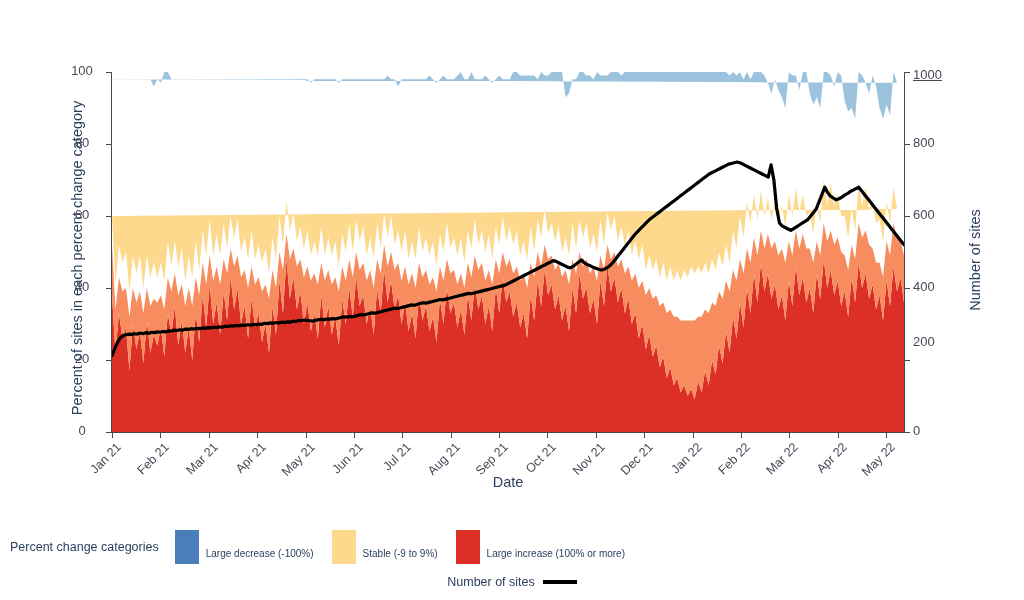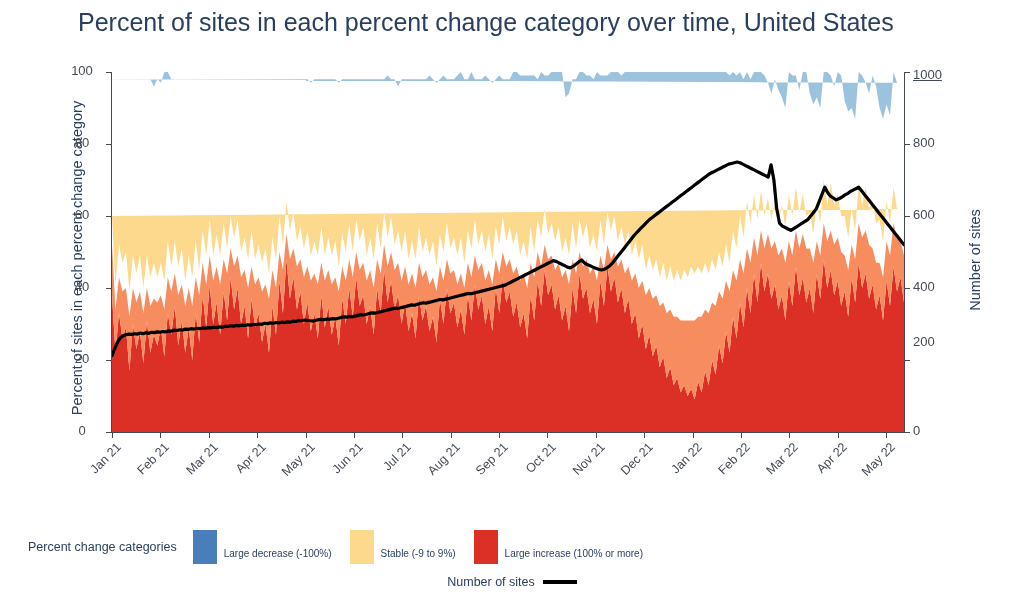--- a/index.html
+++ b/index.html
@@ -62,45 +62,45 @@
     position:absolute;left:112px;top:474px;width:792px;
     text-align:center;font-size:14.5px;color:#2a3f5f;
   }
 
   
   .legend-cat{
     position:absolute;left:0;top:528px;width:1024px;height:38px;
     display:flex;align-items:center;justify-content:flex-start;
   }
   .legend-title{
-    font-size:12.5px;color:#2a3f5f;margin-left:28px;margin-right:16px;
+    font-size:12.5px;color:#2a3f5f;margin-left:10px;margin-right:16px;
     white-space:nowrap;
   }
   .legend-item{display:flex;align-items:center;margin-right:18px;white-space:nowrap;}
   .legend-swatch{width:24px;height:34px;margin-right:7px;flex:0 0 auto;}
   .legend-label{font-size:10px;color:#2a3f5f;margin-top:12px;}
 
   .legend-line-row{
     position:absolute;left:0;top:575px;width:1024px;
     display:flex;align-items:center;justify-content:center;
   }
   .legend-line-label{font-size:12.5px;color:#2a3f5f;margin-right:8px;}
   .legend-line-swatch{width:34px;height:4px;background:#000000;}
 </style>
 </head>
 <body>
 
 <div id="chart-root">
 
-  <div class="chart-title">Percent of sites in each percent change category over time, United States</div>
 
   <div class="ytitle-left">Percent of sites in each percent change category</div>
 
   <div class="ytitle-right">Number of sites</div>
 
+  <div class="xtitle">Date</div>
 
   <div class="plot-area">
     <svg class="plot-svg" id="plot-svg" viewBox="0 0 792 360" preserveAspectRatio="none">
         <path d="M 0.00 223.20 L 3.49 280.80 L 6.98 241.20 L 10.47 266.40 L 13.96 255.60 L 17.44 298.80 L 20.93 252.00 L 24.42 277.20 L 27.91 259.20 L 31.40 291.60 L 34.89 248.40 L 38.38 280.80 L 41.87 262.80 L 45.36 273.60 L 48.85 255.60 L 52.33 284.40 L 55.82 241.20 L 59.31 262.80 L 62.80 234.00 L 66.29 273.60 L 69.78 248.40 L 73.27 280.80 L 76.76 255.60 L 80.25 288.00 L 83.74 241.20 L 87.22 270.00 L 90.71 223.20 L 94.20 255.60 L 97.69 212.40 L 101.18 252.00 L 104.67 230.40 L 108.16 262.80 L 111.65 219.60 L 115.14 248.40 L 118.63 205.20 L 122.11 237.60 L 125.60 216.00 L 129.09 252.00 L 132.58 234.00 L 136.07 266.40 L 139.56 226.80 L 143.05 255.60 L 146.54 241.20 L 150.03 270.00 L 153.52 252.00 L 157.00 280.80 L 160.49 234.00 L 163.98 262.80 L 167.47 208.80 L 170.96 241.20 L 174.45 187.20 L 177.94 226.80 L 181.43 205.20 L 184.92 237.60 L 188.41 219.60 L 191.89 252.00 L 195.38 230.40 L 198.87 259.20 L 202.36 241.20 L 205.85 266.40 L 209.34 223.20 L 212.83 255.60 L 216.32 234.00 L 219.81 262.80 L 223.30 244.80 L 226.78 273.60 L 230.27 226.80 L 233.76 252.00 L 237.25 216.00 L 240.74 244.80 L 244.23 205.20 L 247.72 234.00 L 251.21 223.20 L 254.70 252.00 L 258.19 234.00 L 261.67 262.80 L 265.16 216.00 L 268.65 241.20 L 272.14 198.00 L 275.63 230.40 L 279.12 208.80 L 282.61 237.60 L 286.10 223.20 L 289.59 252.00 L 293.07 230.40 L 296.56 259.20 L 300.05 241.20 L 303.54 266.40 L 307.03 223.20 L 310.52 248.40 L 314.01 234.00 L 317.50 259.20 L 320.99 244.80 L 324.48 270.00 L 327.96 226.80 L 331.45 252.00 L 334.94 216.00 L 338.43 241.20 L 341.92 230.40 L 345.41 255.60 L 348.90 237.60 L 352.39 262.80 L 355.88 223.20 L 359.37 248.40 L 362.85 212.40 L 366.34 237.60 L 369.83 223.20 L 373.32 252.00 L 376.81 234.00 L 380.30 259.20 L 383.79 216.00 L 387.28 241.20 L 390.77 205.20 L 394.26 230.40 L 397.74 219.60 L 401.23 244.80 L 404.72 230.40 L 408.21 255.60 L 411.70 241.20 L 415.19 266.40 L 418.68 223.20 L 422.17 248.40 L 425.66 208.80 L 429.15 234.00 L 432.63 198.00 L 436.12 223.20 L 439.61 212.40 L 443.10 237.60 L 446.59 223.20 L 450.08 248.40 L 453.57 234.00 L 457.06 259.20 L 460.55 216.00 L 464.04 241.20 L 467.52 201.60 L 471.01 226.80 L 474.50 216.00 L 477.99 241.20 L 481.48 226.80 L 484.97 252.00 L 488.46 208.80 L 491.95 234.00 L 495.44 194.40 L 498.93 219.60 L 502.41 205.20 L 505.90 230.40 L 509.39 216.00 L 512.88 241.20 L 516.37 226.80 L 519.86 252.00 L 523.35 241.20 L 526.84 266.40 L 530.33 252.00 L 533.81 277.20 L 537.30 262.80 L 540.79 284.40 L 544.28 273.60 L 547.77 295.20 L 551.26 284.40 L 554.75 306.00 L 558.24 295.20 L 561.73 313.20 L 565.22 306.00 L 568.70 320.40 L 572.19 313.20 L 575.68 324.00 L 579.17 316.80 L 582.66 327.60 L 586.15 309.60 L 589.64 320.40 L 593.13 298.80 L 596.62 313.20 L 600.11 288.00 L 603.59 302.40 L 607.08 273.60 L 610.57 291.60 L 614.06 259.20 L 617.55 280.80 L 621.04 244.80 L 624.53 266.40 L 628.02 230.40 L 631.51 255.60 L 635.00 216.00 L 638.48 241.20 L 641.97 201.60 L 645.46 230.40 L 648.95 190.80 L 652.44 219.60 L 655.93 201.60 L 659.42 226.80 L 662.91 212.40 L 666.40 237.60 L 669.89 223.20 L 673.37 248.40 L 676.86 208.80 L 680.35 234.00 L 683.84 194.40 L 687.33 223.20 L 690.82 205.20 L 694.31 230.40 L 697.80 216.00 L 701.29 241.20 L 704.78 201.60 L 708.26 226.80 L 711.75 187.20 L 715.24 216.00 L 718.73 198.00 L 722.22 223.20 L 725.71 208.80 L 729.20 234.00 L 732.69 219.60 L 736.18 244.80 L 739.67 205.20 L 743.15 230.40 L 746.64 190.80 L 750.13 216.00 L 753.62 201.60 L 757.11 226.80 L 760.60 212.40 L 764.09 237.60 L 767.58 223.20 L 771.07 248.40 L 774.56 208.80 L 778.04 234.00 L 781.53 194.40 L 785.02 219.60 L 788.51 205.20 L 792.00 230.40 L 792.00 360.00 L 788.51 360.00 L 785.02 360.00 L 781.53 360.00 L 778.04 360.00 L 774.56 360.00 L 771.07 360.00 L 767.58 360.00 L 764.09 360.00 L 760.60 360.00 L 757.11 360.00 L 753.62 360.00 L 750.13 360.00 L 746.64 360.00 L 743.15 360.00 L 739.67 360.00 L 736.18 360.00 L 732.69 360.00 L 729.20 360.00 L 725.71 360.00 L 722.22 360.00 L 718.73 360.00 L 715.24 360.00 L 711.75 360.00 L 708.26 360.00 L 704.78 360.00 L 701.29 360.00 L 697.80 360.00 L 694.31 360.00 L 690.82 360.00 L 687.33 360.00 L 683.84 360.00 L 680.35 360.00 L 676.86 360.00 L 673.37 360.00 L 669.89 360.00 L 666.40 360.00 L 662.91 360.00 L 659.42 360.00 L 655.93 360.00 L 652.44 360.00 L 648.95 360.00 L 645.46 360.00 L 641.97 360.00 L 638.48 360.00 L 635.00 360.00 L 631.51 360.00 L 628.02 360.00 L 624.53 360.00 L 621.04 360.00 L 617.55 360.00 L 614.06 360.00 L 610.57 360.00 L 607.08 360.00 L 603.59 360.00 L 600.11 360.00 L 596.62 360.00 L 593.13 360.00 L 589.64 360.00 L 586.15 360.00 L 582.66 360.00 L 579.17 360.00 L 575.68 360.00 L 572.19 360.00 L 568.70 360.00 L 565.22 360.00 L 561.73 360.00 L 558.24 360.00 L 554.75 360.00 L 551.26 360.00 L 547.77 360.00 L 544.28 360.00 L 540.79 360.00 L 537.30 360.00 L 533.81 360.00 L 530.33 360.00 L 526.84 360.00 L 523.35 360.00 L 519.86 360.00 L 516.37 360.00 L 512.88 360.00 L 509.39 360.00 L 505.90 360.00 L 502.41 360.00 L 498.93 360.00 L 495.44 360.00 L 491.95 360.00 L 488.46 360.00 L 484.97 360.00 L 481.48 360.00 L 477.99 360.00 L 474.50 360.00 L 471.01 360.00 L 467.52 360.00 L 464.04 360.00 L 460.55 360.00 L 457.06 360.00 L 453.57 360.00 L 450.08 360.00 L 446.59 360.00 L 443.10 360.00 L 439.61 360.00 L 436.12 360.00 L 432.63 360.00 L 429.15 360.00 L 425.66 360.00 L 422.17 360.00 L 418.68 360.00 L 415.19 360.00 L 411.70 360.00 L 408.21 360.00 L 404.72 360.00 L 401.23 360.00 L 397.74 360.00 L 394.26 360.00 L 390.77 360.00 L 387.28 360.00 L 383.79 360.00 L 380.30 360.00 L 376.81 360.00 L 373.32 360.00 L 369.83 360.00 L 366.34 360.00 L 362.85 360.00 L 359.37 360.00 L 355.88 360.00 L 352.39 360.00 L 348.90 360.00 L 345.41 360.00 L 341.92 360.00 L 338.43 360.00 L 334.94 360.00 L 331.45 360.00 L 327.96 360.00 L 324.48 360.00 L 320.99 360.00 L 317.50 360.00 L 314.01 360.00 L 310.52 360.00 L 307.03 360.00 L 303.54 360.00 L 300.05 360.00 L 296.56 360.00 L 293.07 360.00 L 289.59 360.00 L 286.10 360.00 L 282.61 360.00 L 279.12 360.00 L 275.63 360.00 L 272.14 360.00 L 268.65 360.00 L 265.16 360.00 L 261.67 360.00 L 258.19 360.00 L 254.70 360.00 L 251.21 360.00 L 247.72 360.00 L 244.23 360.00 L 240.74 360.00 L 237.25 360.00 L 233.76 360.00 L 230.27 360.00 L 226.78 360.00 L 223.30 360.00 L 219.81 360.00 L 216.32 360.00 L 212.83 360.00 L 209.34 360.00 L 205.85 360.00 L 202.36 360.00 L 198.87 360.00 L 195.38 360.00 L 191.89 360.00 L 188.41 360.00 L 184.92 360.00 L 181.43 360.00 L 177.94 360.00 L 174.45 360.00 L 170.96 360.00 L 167.47 360.00 L 163.98 360.00 L 160.49 360.00 L 157.00 360.00 L 153.52 360.00 L 150.03 360.00 L 146.54 360.00 L 143.05 360.00 L 139.56 360.00 L 136.07 360.00 L 132.58 360.00 L 129.09 360.00 L 125.60 360.00 L 122.11 360.00 L 118.63 360.00 L 115.14 360.00 L 111.65 360.00 L 108.16 360.00 L 104.67 360.00 L 101.18 360.00 L 97.69 360.00 L 94.20 360.00 L 90.71 360.00 L 87.22 360.00 L 83.74 360.00 L 80.25 360.00 L 76.76 360.00 L 73.27 360.00 L 69.78 360.00 L 66.29 360.00 L 62.80 360.00 L 59.31 360.00 L 55.82 360.00 L 52.33 360.00 L 48.85 360.00 L 45.36 360.00 L 41.87 360.00 L 38.38 360.00 L 34.89 360.00 L 31.40 360.00 L 27.91 360.00 L 24.42 360.00 L 20.93 360.00 L 17.44 360.00 L 13.96 360.00 L 10.47 360.00 L 6.98 360.00 L 3.49 360.00 L 0.00 360.00 Z" fill="#dc2f25" stroke="none" shape-rendering="geometricPrecision"></path>
         <path d="M 0.00 172.80 L 3.49 237.60 L 6.98 205.20 L 10.47 219.60 L 13.96 216.00 L 17.44 244.80 L 20.93 216.00 L 24.42 230.40 L 27.91 219.60 L 31.40 241.20 L 34.89 216.00 L 38.38 234.00 L 41.87 226.80 L 45.36 230.40 L 48.85 223.20 L 52.33 237.60 L 55.82 205.20 L 59.31 219.60 L 62.80 201.60 L 66.29 223.20 L 69.78 212.40 L 73.27 234.00 L 76.76 216.00 L 80.25 234.00 L 83.74 205.20 L 87.22 223.20 L 90.71 190.80 L 94.20 212.40 L 97.69 183.60 L 101.18 208.80 L 104.67 194.40 L 108.16 212.40 L 111.65 187.20 L 115.14 201.60 L 118.63 176.40 L 122.11 194.40 L 125.60 183.60 L 129.09 205.20 L 132.58 198.00 L 136.07 216.00 L 139.56 194.40 L 143.05 212.40 L 146.54 205.20 L 150.03 219.60 L 153.52 212.40 L 157.00 226.80 L 160.49 198.00 L 163.98 216.00 L 167.47 180.00 L 170.96 198.00 L 174.45 162.00 L 177.94 187.20 L 181.43 176.40 L 184.92 194.40 L 188.41 187.20 L 191.89 205.20 L 195.38 194.40 L 198.87 208.80 L 202.36 201.60 L 205.85 212.40 L 209.34 190.80 L 212.83 208.80 L 216.32 198.00 L 219.81 212.40 L 223.30 205.20 L 226.78 219.60 L 230.27 194.40 L 233.76 208.80 L 237.25 187.20 L 240.74 205.20 L 244.23 180.00 L 247.72 198.00 L 251.21 190.80 L 254.70 208.80 L 258.19 198.00 L 261.67 216.00 L 265.16 187.20 L 268.65 201.60 L 272.14 172.80 L 275.63 194.40 L 279.12 180.00 L 282.61 198.00 L 286.10 190.80 L 289.59 208.80 L 293.07 194.40 L 296.56 212.40 L 300.05 201.60 L 303.54 216.00 L 307.03 190.80 L 310.52 205.20 L 314.01 198.00 L 317.50 212.40 L 320.99 205.20 L 324.48 219.60 L 327.96 194.40 L 331.45 208.80 L 334.94 187.20 L 338.43 201.60 L 341.92 198.00 L 345.41 212.40 L 348.90 201.60 L 352.39 216.00 L 355.88 190.80 L 359.37 205.20 L 362.85 183.60 L 366.34 198.00 L 369.83 190.80 L 373.32 208.80 L 376.81 198.00 L 380.30 212.40 L 383.79 187.20 L 387.28 201.60 L 390.77 180.00 L 394.26 194.40 L 397.74 187.20 L 401.23 201.60 L 404.72 194.40 L 408.21 208.80 L 411.70 201.60 L 415.19 216.00 L 418.68 190.80 L 422.17 205.20 L 425.66 180.00 L 429.15 194.40 L 432.63 172.80 L 436.12 187.20 L 439.61 183.60 L 443.10 198.00 L 446.59 190.80 L 450.08 205.20 L 453.57 198.00 L 457.06 212.40 L 460.55 187.20 L 464.04 201.60 L 467.52 180.00 L 471.01 194.40 L 474.50 187.20 L 477.99 201.60 L 481.48 194.40 L 484.97 208.80 L 488.46 183.60 L 491.95 198.00 L 495.44 172.80 L 498.93 187.20 L 502.41 180.00 L 505.90 194.40 L 509.39 187.20 L 512.88 201.60 L 516.37 194.40 L 519.86 208.80 L 523.35 201.60 L 526.84 216.00 L 530.33 208.80 L 533.81 223.20 L 537.30 216.00 L 540.79 226.80 L 544.28 223.20 L 547.77 234.00 L 551.26 230.40 L 554.75 241.20 L 558.24 237.60 L 561.73 244.80 L 565.22 244.80 L 568.70 248.40 L 572.19 248.40 L 575.68 248.40 L 579.17 248.40 L 582.66 248.40 L 586.15 244.80 L 589.64 244.80 L 593.13 237.60 L 596.62 241.20 L 600.11 230.40 L 603.59 234.00 L 607.08 219.60 L 610.57 226.80 L 614.06 208.80 L 617.55 219.60 L 621.04 198.00 L 624.53 208.80 L 628.02 187.20 L 631.51 201.60 L 635.00 176.40 L 638.48 190.80 L 641.97 165.60 L 645.46 183.60 L 648.95 158.40 L 652.44 176.40 L 655.93 162.00 L 659.42 176.40 L 662.91 169.20 L 666.40 183.60 L 669.89 176.40 L 673.37 190.80 L 676.86 169.20 L 680.35 183.60 L 683.84 158.40 L 687.33 176.40 L 690.82 162.00 L 694.31 176.40 L 697.80 176.40 L 701.29 190.80 L 704.78 169.20 L 708.26 183.60 L 711.75 151.20 L 715.24 169.20 L 718.73 158.40 L 722.22 172.80 L 725.71 165.60 L 729.20 180.00 L 732.69 183.60 L 736.18 198.00 L 739.67 172.80 L 743.15 187.20 L 746.64 151.20 L 750.13 165.60 L 753.62 158.40 L 757.11 172.80 L 760.60 176.40 L 764.09 190.80 L 767.58 190.80 L 771.07 205.20 L 774.56 169.20 L 778.04 183.60 L 781.53 151.20 L 785.02 165.60 L 788.51 169.20 L 792.00 183.60 L 792.00 230.40 L 788.51 205.20 L 785.02 219.60 L 781.53 194.40 L 778.04 234.00 L 774.56 208.80 L 771.07 248.40 L 767.58 223.20 L 764.09 237.60 L 760.60 212.40 L 757.11 226.80 L 753.62 201.60 L 750.13 216.00 L 746.64 190.80 L 743.15 230.40 L 739.67 205.20 L 736.18 244.80 L 732.69 219.60 L 729.20 234.00 L 725.71 208.80 L 722.22 223.20 L 718.73 198.00 L 715.24 216.00 L 711.75 187.20 L 708.26 226.80 L 704.78 201.60 L 701.29 241.20 L 697.80 216.00 L 694.31 230.40 L 690.82 205.20 L 687.33 223.20 L 683.84 194.40 L 680.35 234.00 L 676.86 208.80 L 673.37 248.40 L 669.89 223.20 L 666.40 237.60 L 662.91 212.40 L 659.42 226.80 L 655.93 201.60 L 652.44 219.60 L 648.95 190.80 L 645.46 230.40 L 641.97 201.60 L 638.48 241.20 L 635.00 216.00 L 631.51 255.60 L 628.02 230.40 L 624.53 266.40 L 621.04 244.80 L 617.55 280.80 L 614.06 259.20 L 610.57 291.60 L 607.08 273.60 L 603.59 302.40 L 600.11 288.00 L 596.62 313.20 L 593.13 298.80 L 589.64 320.40 L 586.15 309.60 L 582.66 327.60 L 579.17 316.80 L 575.68 324.00 L 572.19 313.20 L 568.70 320.40 L 565.22 306.00 L 561.73 313.20 L 558.24 295.20 L 554.75 306.00 L 551.26 284.40 L 547.77 295.20 L 544.28 273.60 L 540.79 284.40 L 537.30 262.80 L 533.81 277.20 L 530.33 252.00 L 526.84 266.40 L 523.35 241.20 L 519.86 252.00 L 516.37 226.80 L 512.88 241.20 L 509.39 216.00 L 505.90 230.40 L 502.41 205.20 L 498.93 219.60 L 495.44 194.40 L 491.95 234.00 L 488.46 208.80 L 484.97 252.00 L 481.48 226.80 L 477.99 241.20 L 474.50 216.00 L 471.01 226.80 L 467.52 201.60 L 464.04 241.20 L 460.55 216.00 L 457.06 259.20 L 453.57 234.00 L 450.08 248.40 L 446.59 223.20 L 443.10 237.60 L 439.61 212.40 L 436.12 223.20 L 432.63 198.00 L 429.15 234.00 L 425.66 208.80 L 422.17 248.40 L 418.68 223.20 L 415.19 266.40 L 411.70 241.20 L 408.21 255.60 L 404.72 230.40 L 401.23 244.80 L 397.74 219.60 L 394.26 230.40 L 390.77 205.20 L 387.28 241.20 L 383.79 216.00 L 380.30 259.20 L 376.81 234.00 L 373.32 252.00 L 369.83 223.20 L 366.34 237.60 L 362.85 212.40 L 359.37 248.40 L 355.88 223.20 L 352.39 262.80 L 348.90 237.60 L 345.41 255.60 L 341.92 230.40 L 338.43 241.20 L 334.94 216.00 L 331.45 252.00 L 327.96 226.80 L 324.48 270.00 L 320.99 244.80 L 317.50 259.20 L 314.01 234.00 L 310.52 248.40 L 307.03 223.20 L 303.54 266.40 L 300.05 241.20 L 296.56 259.20 L 293.07 230.40 L 289.59 252.00 L 286.10 223.20 L 282.61 237.60 L 279.12 208.80 L 275.63 230.40 L 272.14 198.00 L 268.65 241.20 L 265.16 216.00 L 261.67 262.80 L 258.19 234.00 L 254.70 252.00 L 251.21 223.20 L 247.72 234.00 L 244.23 205.20 L 240.74 244.80 L 237.25 216.00 L 233.76 252.00 L 230.27 226.80 L 226.78 273.60 L 223.30 244.80 L 219.81 262.80 L 216.32 234.00 L 212.83 255.60 L 209.34 223.20 L 205.85 266.40 L 202.36 241.20 L 198.87 259.20 L 195.38 230.40 L 191.89 252.00 L 188.41 219.60 L 184.92 237.60 L 181.43 205.20 L 177.94 226.80 L 174.45 187.20 L 170.96 241.20 L 167.47 208.80 L 163.98 262.80 L 160.49 234.00 L 157.00 280.80 L 153.52 252.00 L 150.03 270.00 L 146.54 241.20 L 143.05 255.60 L 139.56 226.80 L 136.07 266.40 L 132.58 234.00 L 129.09 252.00 L 125.60 216.00 L 122.11 237.60 L 118.63 205.20 L 115.14 248.40 L 111.65 219.60 L 108.16 262.80 L 104.67 230.40 L 101.18 252.00 L 97.69 212.40 L 94.20 255.60 L 90.71 223.20 L 87.22 270.00 L 83.74 241.20 L 80.25 288.00 L 76.76 255.60 L 73.27 280.80 L 69.78 248.40 L 66.29 273.60 L 62.80 234.00 L 59.31 262.80 L 55.82 241.20 L 52.33 284.40 L 48.85 255.60 L 45.36 273.60 L 41.87 262.80 L 38.38 280.80 L 34.89 248.40 L 31.40 291.60 L 27.91 259.20 L 24.42 277.20 L 20.93 252.00 L 17.44 298.80 L 13.96 255.60 L 10.47 266.40 L 6.98 241.20 L 3.49 280.80 L 0.00 223.20 Z" fill="#f78c5e" stroke="none" shape-rendering="geometricPrecision"></path>
         <path d="M 0.00 144.00 L 3.49 212.40 L 6.98 172.80 L 10.47 190.80 L 13.96 180.00 L 17.44 219.60 L 20.93 183.60 L 24.42 201.60 L 27.91 183.60 L 31.40 216.00 L 34.89 183.60 L 38.38 205.20 L 41.87 190.80 L 45.36 205.20 L 48.85 190.80 L 52.33 208.80 L 55.82 169.20 L 59.31 194.40 L 62.80 169.20 L 66.29 194.40 L 69.78 176.40 L 73.27 208.80 L 76.76 183.60 L 80.25 205.20 L 83.74 169.20 L 87.22 198.00 L 90.71 158.40 L 94.20 183.60 L 97.69 147.60 L 101.18 183.60 L 104.67 162.00 L 108.16 183.60 L 111.65 151.20 L 115.14 176.40 L 118.63 144.00 L 122.11 165.60 L 125.60 147.60 L 129.09 180.00 L 132.58 165.60 L 136.07 187.20 L 139.56 158.40 L 143.05 187.20 L 146.54 172.80 L 150.03 190.80 L 153.52 176.40 L 157.00 201.60 L 160.49 165.60 L 163.98 187.20 L 167.47 144.00 L 170.96 172.80 L 174.45 129.60 L 177.94 158.40 L 181.43 140.40 L 184.92 169.20 L 188.41 154.80 L 191.89 176.40 L 195.38 158.40 L 198.87 183.60 L 202.36 169.20 L 205.85 183.60 L 209.34 154.80 L 212.83 183.60 L 216.32 165.60 L 219.81 183.60 L 223.30 169.20 L 226.78 194.40 L 230.27 162.00 L 233.76 180.00 L 237.25 151.20 L 240.74 180.00 L 244.23 147.60 L 247.72 169.20 L 251.21 154.80 L 254.70 183.60 L 258.19 165.60 L 261.67 187.20 L 265.16 151.20 L 268.65 176.40 L 272.14 140.40 L 275.63 165.60 L 279.12 144.00 L 282.61 172.80 L 286.10 158.40 L 289.59 180.00 L 293.07 158.40 L 296.56 187.20 L 300.05 169.20 L 303.54 187.20 L 307.03 154.80 L 310.52 180.00 L 314.01 165.60 L 317.50 183.60 L 320.99 169.20 L 324.48 194.40 L 327.96 162.00 L 331.45 180.00 L 334.94 151.20 L 338.43 176.40 L 341.92 165.60 L 345.41 183.60 L 348.90 165.60 L 352.39 190.80 L 355.88 158.40 L 359.37 176.40 L 362.85 147.60 L 366.34 172.80 L 369.83 158.40 L 373.32 180.00 L 376.81 162.00 L 380.30 187.20 L 383.79 154.80 L 387.28 172.80 L 390.77 144.00 L 394.26 169.20 L 397.74 154.80 L 401.23 172.80 L 404.72 158.40 L 408.21 183.60 L 411.70 169.20 L 415.19 187.20 L 418.68 154.80 L 422.17 180.00 L 425.66 147.60 L 429.15 165.60 L 432.63 136.80 L 436.12 162.00 L 439.61 151.20 L 443.10 169.20 L 446.59 154.80 L 450.08 180.00 L 453.57 165.60 L 457.06 183.60 L 460.55 151.20 L 464.04 176.40 L 467.52 147.60 L 471.01 165.60 L 474.50 151.20 L 477.99 176.40 L 481.48 162.00 L 484.97 180.00 L 488.46 147.60 L 491.95 172.80 L 495.44 140.40 L 498.93 158.40 L 502.41 144.00 L 505.90 169.20 L 509.39 154.80 L 512.88 172.80 L 516.37 158.40 L 519.86 183.60 L 523.35 169.20 L 526.84 187.20 L 530.33 172.80 L 533.81 198.00 L 537.30 183.60 L 540.79 198.00 L 544.28 187.20 L 547.77 205.20 L 551.26 190.80 L 554.75 208.80 L 558.24 194.40 L 561.73 208.80 L 565.22 198.00 L 568.70 208.80 L 572.19 198.00 L 575.68 205.20 L 579.17 194.40 L 582.66 201.60 L 586.15 194.40 L 589.64 201.60 L 593.13 190.80 L 596.62 201.60 L 600.11 187.20 L 603.59 198.00 L 607.08 180.00 L 610.57 194.40 L 614.06 172.80 L 617.55 190.80 L 621.04 158.40 L 624.53 176.40 L 628.02 144.00 L 631.51 165.60 L 635.00 129.60 L 638.48 151.20 L 641.97 122.40 L 645.46 147.60 L 648.95 118.80 L 652.44 144.00 L 655.93 126.00 L 659.42 147.60 L 662.91 129.60 L 666.40 151.20 L 669.89 133.20 L 673.37 154.80 L 676.86 122.40 L 680.35 144.00 L 683.84 115.20 L 687.33 140.40 L 690.82 122.40 L 694.31 144.00 L 697.80 140.40 L 701.29 162.00 L 704.78 129.60 L 708.26 151.20 L 711.75 108.00 L 715.24 133.20 L 718.73 111.60 L 722.22 133.20 L 725.71 122.40 L 729.20 144.00 L 732.69 144.00 L 736.18 165.60 L 739.67 136.80 L 743.15 158.40 L 746.64 111.60 L 750.13 133.20 L 753.62 115.20 L 757.11 136.80 L 760.60 129.60 L 764.09 151.20 L 767.58 147.60 L 771.07 169.20 L 774.56 129.60 L 778.04 151.20 L 781.53 115.20 L 785.02 136.80 L 788.51 NaN L 792.00 NaN L 792.00 183.60 L 788.51 169.20 L 785.02 165.60 L 781.53 151.20 L 778.04 183.60 L 774.56 169.20 L 771.07 205.20 L 767.58 190.80 L 764.09 190.80 L 760.60 176.40 L 757.11 172.80 L 753.62 158.40 L 750.13 165.60 L 746.64 151.20 L 743.15 187.20 L 739.67 172.80 L 736.18 198.00 L 732.69 183.60 L 729.20 180.00 L 725.71 165.60 L 722.22 172.80 L 718.73 158.40 L 715.24 169.20 L 711.75 151.20 L 708.26 183.60 L 704.78 169.20 L 701.29 190.80 L 697.80 176.40 L 694.31 176.40 L 690.82 162.00 L 687.33 176.40 L 683.84 158.40 L 680.35 183.60 L 676.86 169.20 L 673.37 190.80 L 669.89 176.40 L 666.40 183.60 L 662.91 169.20 L 659.42 176.40 L 655.93 162.00 L 652.44 176.40 L 648.95 158.40 L 645.46 183.60 L 641.97 165.60 L 638.48 190.80 L 635.00 176.40 L 631.51 201.60 L 628.02 187.20 L 624.53 208.80 L 621.04 198.00 L 617.55 219.60 L 614.06 208.80 L 610.57 226.80 L 607.08 219.60 L 603.59 234.00 L 600.11 230.40 L 596.62 241.20 L 593.13 237.60 L 589.64 244.80 L 586.15 244.80 L 582.66 248.40 L 579.17 248.40 L 575.68 248.40 L 572.19 248.40 L 568.70 248.40 L 565.22 244.80 L 561.73 244.80 L 558.24 237.60 L 554.75 241.20 L 551.26 230.40 L 547.77 234.00 L 544.28 223.20 L 540.79 226.80 L 537.30 216.00 L 533.81 223.20 L 530.33 208.80 L 526.84 216.00 L 523.35 201.60 L 519.86 208.80 L 516.37 194.40 L 512.88 201.60 L 509.39 187.20 L 505.90 194.40 L 502.41 180.00 L 498.93 187.20 L 495.44 172.80 L 491.95 198.00 L 488.46 183.60 L 484.97 208.80 L 481.48 194.40 L 477.99 201.60 L 474.50 187.20 L 471.01 194.40 L 467.52 180.00 L 464.04 201.60 L 460.55 187.20 L 457.06 212.40 L 453.57 198.00 L 450.08 205.20 L 446.59 190.80 L 443.10 198.00 L 439.61 183.60 L 436.12 187.20 L 432.63 172.80 L 429.15 194.40 L 425.66 180.00 L 422.17 205.20 L 418.68 190.80 L 415.19 216.00 L 411.70 201.60 L 408.21 208.80 L 404.72 194.40 L 401.23 201.60 L 397.74 187.20 L 394.26 194.40 L 390.77 180.00 L 387.28 201.60 L 383.79 187.20 L 380.30 212.40 L 376.81 198.00 L 373.32 208.80 L 369.83 190.80 L 366.34 198.00 L 362.85 183.60 L 359.37 205.20 L 355.88 190.80 L 352.39 216.00 L 348.90 201.60 L 345.41 212.40 L 341.92 198.00 L 338.43 201.60 L 334.94 187.20 L 331.45 208.80 L 327.96 194.40 L 324.48 219.60 L 320.99 205.20 L 317.50 212.40 L 314.01 198.00 L 310.52 205.20 L 307.03 190.80 L 303.54 216.00 L 300.05 201.60 L 296.56 212.40 L 293.07 194.40 L 289.59 208.80 L 286.10 190.80 L 282.61 198.00 L 279.12 180.00 L 275.63 194.40 L 272.14 172.80 L 268.65 201.60 L 265.16 187.20 L 261.67 216.00 L 258.19 198.00 L 254.70 208.80 L 251.21 190.80 L 247.72 198.00 L 244.23 180.00 L 240.74 205.20 L 237.25 187.20 L 233.76 208.80 L 230.27 194.40 L 226.78 219.60 L 223.30 205.20 L 219.81 212.40 L 216.32 198.00 L 212.83 208.80 L 209.34 190.80 L 205.85 212.40 L 202.36 201.60 L 198.87 208.80 L 195.38 194.40 L 191.89 205.20 L 188.41 187.20 L 184.92 194.40 L 181.43 176.40 L 177.94 187.20 L 174.45 162.00 L 170.96 198.00 L 167.47 180.00 L 163.98 216.00 L 160.49 198.00 L 157.00 226.80 L 153.52 212.40 L 150.03 219.60 L 146.54 205.20 L 143.05 212.40 L 139.56 194.40 L 136.07 216.00 L 132.58 198.00 L 129.09 205.20 L 125.60 183.60 L 122.11 194.40 L 118.63 176.40 L 115.14 201.60 L 111.65 187.20 L 108.16 212.40 L 104.67 194.40 L 101.18 208.80 L 97.69 183.60 L 94.20 212.40 L 90.71 190.80 L 87.22 223.20 L 83.74 205.20 L 80.25 234.00 L 76.76 216.00 L 73.27 234.00 L 69.78 212.40 L 66.29 223.20 L 62.80 201.60 L 59.31 219.60 L 55.82 205.20 L 52.33 237.60 L 48.85 223.20 L 45.36 230.40 L 41.87 226.80 L 38.38 234.00 L 34.89 216.00 L 31.40 241.20 L 27.91 219.60 L 24.42 230.40 L 20.93 216.00 L 17.44 244.80 L 13.96 216.00 L 10.47 219.60 L 6.98 205.20 L 3.49 237.60 L 0.00 172.80 Z" fill="#fcd98c" stroke="none" shape-rendering="geometricPrecision"></path>
         <path d="M 0.00 7.20 L 3.49 7.20 L 6.98 7.20 L 10.47 7.20 L 13.96 7.20 L 17.44 7.20 L 20.93 7.20 L 24.42 7.20 L 27.91 7.20 L 31.40 7.20 L 34.89 7.20 L 38.38 7.20 L 41.87 14.40 L 45.36 7.20 L 48.85 10.80 L 52.33 0.00 L 55.82 0.00 L 59.31 7.20 L 62.80 7.20 L 66.29 7.20 L 69.78 7.20 L 73.27 7.20 L 76.76 7.20 L 80.25 7.20 L 83.74 7.20 L 87.22 7.20 L 90.71 7.20 L 94.20 7.20 L 97.69 7.20 L 101.18 7.20 L 104.67 7.20 L 108.16 7.20 L 111.65 7.20 L 115.14 7.20 L 118.63 7.20 L 122.11 7.20 L 125.60 7.20 L 129.09 7.20 L 132.58 7.20 L 136.07 7.20 L 139.56 7.20 L 143.05 7.20 L 146.54 7.20 L 150.03 7.20 L 153.52 7.20 L 157.00 7.20 L 160.49 7.20 L 163.98 7.20 L 167.47 7.20 L 170.96 7.20 L 174.45 7.20 L 177.94 7.20 L 181.43 7.20 L 184.92 7.20 L 188.41 7.20 L 191.89 7.20 L 195.38 7.20 L 198.87 10.80 L 202.36 7.20 L 205.85 7.20 L 209.34 7.20 L 212.83 7.20 L 216.32 7.20 L 219.81 7.20 L 223.30 7.20 L 226.78 10.80 L 230.27 7.20 L 233.76 7.20 L 237.25 7.20 L 240.74 7.20 L 244.23 7.20 L 247.72 7.20 L 251.21 7.20 L 254.70 7.20 L 258.19 7.20 L 261.67 7.20 L 265.16 7.20 L 268.65 7.20 L 272.14 7.20 L 275.63 3.60 L 279.12 7.20 L 282.61 7.20 L 286.10 14.40 L 289.59 7.20 L 293.07 7.20 L 296.56 7.20 L 300.05 7.20 L 303.54 7.20 L 307.03 7.20 L 310.52 7.20 L 314.01 7.20 L 317.50 3.60 L 320.99 7.20 L 324.48 10.80 L 327.96 7.20 L 331.45 3.60 L 334.94 7.20 L 338.43 7.20 L 341.92 7.20 L 345.41 3.60 L 348.90 0.00 L 352.39 7.20 L 355.88 7.20 L 359.37 0.00 L 362.85 7.20 L 366.34 7.20 L 369.83 7.20 L 373.32 3.60 L 376.81 7.20 L 380.30 10.80 L 383.79 7.20 L 387.28 3.60 L 390.77 7.20 L 394.26 7.20 L 397.74 7.20 L 401.23 0.00 L 404.72 0.00 L 408.21 3.60 L 411.70 3.60 L 415.19 3.60 L 418.68 3.60 L 422.17 3.60 L 425.66 7.20 L 429.15 0.00 L 432.63 3.60 L 436.12 3.60 L 439.61 0.00 L 443.10 0.00 L 446.59 0.00 L 450.08 0.00 L 453.57 25.20 L 457.06 21.60 L 460.55 7.20 L 464.04 7.20 L 467.52 0.00 L 471.01 0.00 L 474.50 3.60 L 477.99 3.60 L 481.48 7.20 L 484.97 0.00 L 488.46 3.60 L 491.95 3.60 L 495.44 3.60 L 498.93 0.00 L 502.41 0.00 L 505.90 0.00 L 509.39 3.60 L 512.88 0.00 L 516.37 0.00 L 519.86 0.00 L 523.35 0.00 L 526.84 0.00 L 530.33 0.00 L 533.81 0.00 L 537.30 0.00 L 540.79 0.00 L 544.28 0.00 L 547.77 0.00 L 551.26 0.00 L 554.75 0.00 L 558.24 0.00 L 561.73 0.00 L 565.22 0.00 L 568.70 0.00 L 572.19 0.00 L 575.68 0.00 L 579.17 0.00 L 582.66 0.00 L 586.15 0.00 L 589.64 0.00 L 593.13 0.00 L 596.62 0.00 L 600.11 0.00 L 603.59 0.00 L 607.08 0.00 L 610.57 0.00 L 614.06 0.00 L 617.55 3.60 L 621.04 0.00 L 624.53 3.60 L 628.02 0.00 L 631.51 7.20 L 635.00 0.00 L 638.48 7.20 L 641.97 0.00 L 645.46 0.00 L 648.95 0.00 L 652.44 3.60 L 655.93 10.80 L 659.42 21.60 L 662.91 7.20 L 666.40 18.00 L 669.89 25.20 L 673.37 36.00 L 676.86 0.00 L 680.35 3.60 L 683.84 3.60 L 687.33 18.00 L 690.82 0.00 L 694.31 0.00 L 697.80 21.60 L 701.29 32.40 L 704.78 25.20 L 708.26 36.00 L 711.75 0.00 L 715.24 0.00 L 718.73 3.60 L 722.22 14.40 L 725.71 0.00 L 729.20 3.60 L 732.69 28.80 L 736.18 39.60 L 739.67 36.00 L 743.15 46.80 L 746.64 0.00 L 750.13 3.60 L 753.62 10.80 L 757.11 21.60 L 760.60 3.60 L 764.09 14.40 L 767.58 36.00 L 771.07 46.80 L 774.56 32.40 L 778.04 43.20 L 781.53 0.00 L 785.02 10.80 L 788.51 NaN L 792.00 NaN L 792.00 NaN L 788.51 NaN L 785.02 136.80 L 781.53 115.20 L 778.04 151.20 L 774.56 129.60 L 771.07 169.20 L 767.58 147.60 L 764.09 151.20 L 760.60 129.60 L 757.11 136.80 L 753.62 115.20 L 750.13 133.20 L 746.64 111.60 L 743.15 158.40 L 739.67 136.80 L 736.18 165.60 L 732.69 144.00 L 729.20 144.00 L 725.71 122.40 L 722.22 133.20 L 718.73 111.60 L 715.24 133.20 L 711.75 108.00 L 708.26 151.20 L 704.78 129.60 L 701.29 162.00 L 697.80 140.40 L 694.31 144.00 L 690.82 122.40 L 687.33 140.40 L 683.84 115.20 L 680.35 144.00 L 676.86 122.40 L 673.37 154.80 L 669.89 133.20 L 666.40 151.20 L 662.91 129.60 L 659.42 147.60 L 655.93 126.00 L 652.44 144.00 L 648.95 118.80 L 645.46 147.60 L 641.97 122.40 L 638.48 151.20 L 635.00 129.60 L 631.51 165.60 L 628.02 144.00 L 624.53 176.40 L 621.04 158.40 L 617.55 190.80 L 614.06 172.80 L 610.57 194.40 L 607.08 180.00 L 603.59 198.00 L 600.11 187.20 L 596.62 201.60 L 593.13 190.80 L 589.64 201.60 L 586.15 194.40 L 582.66 201.60 L 579.17 194.40 L 575.68 205.20 L 572.19 198.00 L 568.70 208.80 L 565.22 198.00 L 561.73 208.80 L 558.24 194.40 L 554.75 208.80 L 551.26 190.80 L 547.77 205.20 L 544.28 187.20 L 540.79 198.00 L 537.30 183.60 L 533.81 198.00 L 530.33 172.80 L 526.84 187.20 L 523.35 169.20 L 519.86 183.60 L 516.37 158.40 L 512.88 172.80 L 509.39 154.80 L 505.90 169.20 L 502.41 144.00 L 498.93 158.40 L 495.44 140.40 L 491.95 172.80 L 488.46 147.60 L 484.97 180.00 L 481.48 162.00 L 477.99 176.40 L 474.50 151.20 L 471.01 165.60 L 467.52 147.60 L 464.04 176.40 L 460.55 151.20 L 457.06 183.60 L 453.57 165.60 L 450.08 180.00 L 446.59 154.80 L 443.10 169.20 L 439.61 151.20 L 436.12 162.00 L 432.63 136.80 L 429.15 165.60 L 425.66 147.60 L 422.17 180.00 L 418.68 154.80 L 415.19 187.20 L 411.70 169.20 L 408.21 183.60 L 404.72 158.40 L 401.23 172.80 L 397.74 154.80 L 394.26 169.20 L 390.77 144.00 L 387.28 172.80 L 383.79 154.80 L 380.30 187.20 L 376.81 162.00 L 373.32 180.00 L 369.83 158.40 L 366.34 172.80 L 362.85 147.60 L 359.37 176.40 L 355.88 158.40 L 352.39 190.80 L 348.90 165.60 L 345.41 183.60 L 341.92 165.60 L 338.43 176.40 L 334.94 151.20 L 331.45 180.00 L 327.96 162.00 L 324.48 194.40 L 320.99 169.20 L 317.50 183.60 L 314.01 165.60 L 310.52 180.00 L 307.03 154.80 L 303.54 187.20 L 300.05 169.20 L 296.56 187.20 L 293.07 158.40 L 289.59 180.00 L 286.10 158.40 L 282.61 172.80 L 279.12 144.00 L 275.63 165.60 L 272.14 140.40 L 268.65 176.40 L 265.16 151.20 L 261.67 187.20 L 258.19 165.60 L 254.70 183.60 L 251.21 154.80 L 247.72 169.20 L 244.23 147.60 L 240.74 180.00 L 237.25 151.20 L 233.76 180.00 L 230.27 162.00 L 226.78 194.40 L 223.30 169.20 L 219.81 183.60 L 216.32 165.60 L 212.83 183.60 L 209.34 154.80 L 205.85 183.60 L 202.36 169.20 L 198.87 183.60 L 195.38 158.40 L 191.89 176.40 L 188.41 154.80 L 184.92 169.20 L 181.43 140.40 L 177.94 158.40 L 174.45 129.60 L 170.96 172.80 L 167.47 144.00 L 163.98 187.20 L 160.49 165.60 L 157.00 201.60 L 153.52 176.40 L 150.03 190.80 L 146.54 172.80 L 143.05 187.20 L 139.56 158.40 L 136.07 187.20 L 132.58 165.60 L 129.09 180.00 L 125.60 147.60 L 122.11 165.60 L 118.63 144.00 L 115.14 176.40 L 111.65 151.20 L 108.16 183.60 L 104.67 162.00 L 101.18 183.60 L 97.69 147.60 L 94.20 183.60 L 90.71 158.40 L 87.22 198.00 L 83.74 169.20 L 80.25 205.20 L 76.76 183.60 L 73.27 208.80 L 69.78 176.40 L 66.29 194.40 L 62.80 169.20 L 59.31 194.40 L 55.82 169.20 L 52.33 208.80 L 48.85 190.80 L 45.36 205.20 L 41.87 190.80 L 38.38 205.20 L 34.89 183.60 L 31.40 216.00 L 27.91 183.60 L 24.42 201.60 L 20.93 183.60 L 17.44 219.60 L 13.96 180.00 L 10.47 190.80 L 6.98 172.80 L 3.49 212.40 L 0.00 144.00 Z" fill="#9cc3de" stroke="none" shape-rendering="geometricPrecision"></path>
         <path d="M 0.00 0.00 L 3.49 0.00 L 6.98 0.00 L 10.47 0.00 L 13.96 0.00 L 17.44 0.00 L 20.93 0.00 L 24.42 0.00 L 27.91 0.00 L 31.40 0.00 L 34.89 0.00 L 38.38 0.00 L 41.87 0.00 L 45.36 0.00 L 48.85 0.00 L 52.33 0.00 L 55.82 0.00 L 59.31 0.00 L 62.80 0.00 L 66.29 0.00 L 69.78 0.00 L 73.27 0.00 L 76.76 0.00 L 80.25 0.00 L 83.74 0.00 L 87.22 0.00 L 90.71 0.00 L 94.20 0.00 L 97.69 0.00 L 101.18 0.00 L 104.67 0.00 L 108.16 0.00 L 111.65 0.00 L 115.14 0.00 L 118.63 0.00 L 122.11 0.00 L 125.60 0.00 L 129.09 0.00 L 132.58 0.00 L 136.07 0.00 L 139.56 0.00 L 143.05 0.00 L 146.54 0.00 L 150.03 0.00 L 153.52 0.00 L 157.00 0.00 L 160.49 0.00 L 163.98 0.00 L 167.47 0.00 L 170.96 0.00 L 174.45 0.00 L 177.94 0.00 L 181.43 0.00 L 184.92 0.00 L 188.41 0.00 L 191.89 0.00 L 195.38 0.00 L 198.87 0.00 L 202.36 0.00 L 205.85 0.00 L 209.34 0.00 L 212.83 0.00 L 216.32 0.00 L 219.81 0.00 L 223.30 0.00 L 226.78 0.00 L 230.27 0.00 L 233.76 0.00 L 237.25 0.00 L 240.74 0.00 L 244.23 0.00 L 247.72 0.00 L 251.21 0.00 L 254.70 0.00 L 258.19 0.00 L 261.67 0.00 L 265.16 0.00 L 268.65 0.00 L 272.14 0.00 L 275.63 0.00 L 279.12 0.00 L 282.61 0.00 L 286.10 0.00 L 289.59 0.00 L 293.07 0.00 L 296.56 0.00 L 300.05 0.00 L 303.54 0.00 L 307.03 0.00 L 310.52 0.00 L 314.01 0.00 L 317.50 0.00 L 320.99 0.00 L 324.48 0.00 L 327.96 0.00 L 331.45 0.00 L 334.94 0.00 L 338.43 0.00 L 341.92 0.00 L 345.41 0.00 L 348.90 0.00 L 352.39 0.00 L 355.88 0.00 L 359.37 0.00 L 362.85 0.00 L 366.34 0.00 L 369.83 0.00 L 373.32 0.00 L 376.81 0.00 L 380.30 0.00 L 383.79 0.00 L 387.28 0.00 L 390.77 0.00 L 394.26 0.00 L 397.74 0.00 L 401.23 0.00 L 404.72 0.00 L 408.21 0.00 L 411.70 0.00 L 415.19 0.00 L 418.68 0.00 L 422.17 0.00 L 425.66 0.00 L 429.15 0.00 L 432.63 0.00 L 436.12 0.00 L 439.61 0.00 L 443.10 0.00 L 446.59 0.00 L 450.08 0.00 L 453.57 0.00 L 457.06 0.00 L 460.55 0.00 L 464.04 0.00 L 467.52 0.00 L 471.01 0.00 L 474.50 0.00 L 477.99 0.00 L 481.48 0.00 L 484.97 0.00 L 488.46 0.00 L 491.95 0.00 L 495.44 0.00 L 498.93 0.00 L 502.41 0.00 L 505.90 0.00 L 509.39 0.00 L 512.88 0.00 L 516.37 0.00 L 519.86 0.00 L 523.35 0.00 L 526.84 0.00 L 530.33 0.00 L 533.81 0.00 L 537.30 0.00 L 540.79 0.00 L 544.28 0.00 L 547.77 0.00 L 551.26 0.00 L 554.75 0.00 L 558.24 0.00 L 561.73 0.00 L 565.22 0.00 L 568.70 0.00 L 572.19 0.00 L 575.68 0.00 L 579.17 0.00 L 582.66 0.00 L 586.15 0.00 L 589.64 0.00 L 593.13 0.00 L 596.62 0.00 L 600.11 0.00 L 603.59 0.00 L 607.08 0.00 L 610.57 0.00 L 614.06 0.00 L 617.55 0.00 L 621.04 0.00 L 624.53 0.00 L 628.02 0.00 L 631.51 0.00 L 635.00 0.00 L 638.48 0.00 L 641.97 0.00 L 645.46 0.00 L 648.95 0.00 L 652.44 0.00 L 655.93 0.00 L 659.42 0.00 L 662.91 0.00 L 666.40 0.00 L 669.89 0.00 L 673.37 0.00 L 676.86 0.00 L 680.35 0.00 L 683.84 0.00 L 687.33 0.00 L 690.82 0.00 L 694.31 0.00 L 697.80 0.00 L 701.29 0.00 L 704.78 0.00 L 708.26 0.00 L 711.75 0.00 L 715.24 0.00 L 718.73 0.00 L 722.22 0.00 L 725.71 0.00 L 729.20 0.00 L 732.69 0.00 L 736.18 0.00 L 739.67 0.00 L 743.15 0.00 L 746.64 0.00 L 750.13 0.00 L 753.62 0.00 L 757.11 0.00 L 760.60 0.00 L 764.09 0.00 L 767.58 0.00 L 771.07 0.00 L 774.56 0.00 L 778.04 0.00 L 781.53 0.00 L 785.02 0.00 L 788.51 0.00 L 792.00 0.00 L 792.00 NaN L 788.51 NaN L 785.02 10.80 L 781.53 0.00 L 778.04 43.20 L 774.56 32.40 L 771.07 46.80 L 767.58 36.00 L 764.09 14.40 L 760.60 3.60 L 757.11 21.60 L 753.62 10.80 L 750.13 3.60 L 746.64 0.00 L 743.15 46.80 L 739.67 36.00 L 736.18 39.60 L 732.69 28.80 L 729.20 3.60 L 725.71 0.00 L 722.22 14.40 L 718.73 3.60 L 715.24 0.00 L 711.75 0.00 L 708.26 36.00 L 704.78 25.20 L 701.29 32.40 L 697.80 21.60 L 694.31 0.00 L 690.82 0.00 L 687.33 18.00 L 683.84 3.60 L 680.35 3.60 L 676.86 0.00 L 673.37 36.00 L 669.89 25.20 L 666.40 18.00 L 662.91 7.20 L 659.42 21.60 L 655.93 10.80 L 652.44 3.60 L 648.95 0.00 L 645.46 0.00 L 641.97 0.00 L 638.48 7.20 L 635.00 0.00 L 631.51 7.20 L 628.02 0.00 L 624.53 3.60 L 621.04 0.00 L 617.55 3.60 L 614.06 0.00 L 610.57 0.00 L 607.08 0.00 L 603.59 0.00 L 600.11 0.00 L 596.62 0.00 L 593.13 0.00 L 589.64 0.00 L 586.15 0.00 L 582.66 0.00 L 579.17 0.00 L 575.68 0.00 L 572.19 0.00 L 568.70 0.00 L 565.22 0.00 L 561.73 0.00 L 558.24 0.00 L 554.75 0.00 L 551.26 0.00 L 547.77 0.00 L 544.28 0.00 L 540.79 0.00 L 537.30 0.00 L 533.81 0.00 L 530.33 0.00 L 526.84 0.00 L 523.35 0.00 L 519.86 0.00 L 516.37 0.00 L 512.88 0.00 L 509.39 3.60 L 505.90 0.00 L 502.41 0.00 L 498.93 0.00 L 495.44 3.60 L 491.95 3.60 L 488.46 3.60 L 484.97 0.00 L 481.48 7.20 L 477.99 3.60 L 474.50 3.60 L 471.01 0.00 L 467.52 0.00 L 464.04 7.20 L 460.55 7.20 L 457.06 21.60 L 453.57 25.20 L 450.08 0.00 L 446.59 0.00 L 443.10 0.00 L 439.61 0.00 L 436.12 3.60 L 432.63 3.60 L 429.15 0.00 L 425.66 7.20 L 422.17 3.60 L 418.68 3.60 L 415.19 3.60 L 411.70 3.60 L 408.21 3.60 L 404.72 0.00 L 401.23 0.00 L 397.74 7.20 L 394.26 7.20 L 390.77 7.20 L 387.28 3.60 L 383.79 7.20 L 380.30 10.80 L 376.81 7.20 L 373.32 3.60 L 369.83 7.20 L 366.34 7.20 L 362.85 7.20 L 359.37 0.00 L 355.88 7.20 L 352.39 7.20 L 348.90 0.00 L 345.41 3.60 L 341.92 7.20 L 338.43 7.20 L 334.94 7.20 L 331.45 3.60 L 327.96 7.20 L 324.48 10.80 L 320.99 7.20 L 317.50 3.60 L 314.01 7.20 L 310.52 7.20 L 307.03 7.20 L 303.54 7.20 L 300.05 7.20 L 296.56 7.20 L 293.07 7.20 L 289.59 7.20 L 286.10 14.40 L 282.61 7.20 L 279.12 7.20 L 275.63 3.60 L 272.14 7.20 L 268.65 7.20 L 265.16 7.20 L 261.67 7.20 L 258.19 7.20 L 254.70 7.20 L 251.21 7.20 L 247.72 7.20 L 244.23 7.20 L 240.74 7.20 L 237.25 7.20 L 233.76 7.20 L 230.27 7.20 L 226.78 10.80 L 223.30 7.20 L 219.81 7.20 L 216.32 7.20 L 212.83 7.20 L 209.34 7.20 L 205.85 7.20 L 202.36 7.20 L 198.87 10.80 L 195.38 7.20 L 191.89 7.20 L 188.41 7.20 L 184.92 7.20 L 181.43 7.20 L 177.94 7.20 L 174.45 7.20 L 170.96 7.20 L 167.47 7.20 L 163.98 7.20 L 160.49 7.20 L 157.00 7.20 L 153.52 7.20 L 150.03 7.20 L 146.54 7.20 L 143.05 7.20 L 139.56 7.20 L 136.07 7.20 L 132.58 7.20 L 129.09 7.20 L 125.60 7.20 L 122.11 7.20 L 118.63 7.20 L 115.14 7.20 L 111.65 7.20 L 108.16 7.20 L 104.67 7.20 L 101.18 7.20 L 97.69 7.20 L 94.20 7.20 L 90.71 7.20 L 87.22 7.20 L 83.74 7.20 L 80.25 7.20 L 76.76 7.20 L 73.27 7.20 L 69.78 7.20 L 66.29 7.20 L 62.80 7.20 L 59.31 7.20 L 55.82 0.00 L 52.33 0.00 L 48.85 10.80 L 45.36 7.20 L 41.87 14.40 L 38.38 7.20 L 34.89 7.20 L 31.40 7.20 L 27.91 7.20 L 24.42 7.20 L 20.93 7.20 L 17.44 7.20 L 13.96 7.20 L 10.47 7.20 L 6.98 7.20 L 3.49 7.20 L 0.00 7.20 Z" fill="#4a7ebb" stroke="none" shape-rendering="geometricPrecision"></path>
         <path d="M 0.00 283.68 L 2.83 276.48 L 5.66 270.00 L 8.49 265.68 L 11.31 263.52 L 14.14 262.80 L 16.97 262.08 L 19.80 262.44 L 22.63 261.72 L 25.46 262.08 L 28.29 261.00 L 31.11 261.72 L 33.94 260.64 L 36.77 261.36 L 39.60 260.28 L 42.43 260.64 L 45.26 259.92 L 48.09 260.28 L 50.91 259.56 L 53.74 259.92 L 56.57 258.84 L 59.40 259.20 L 62.23 258.12 L 65.06 258.48 L 67.89 257.76 L 70.71 258.12 L 73.54 257.04 L 76.37 257.40 L 79.20 256.68 L 82.03 257.04 L 84.86 256.32 L 87.69 256.68 L 90.51 255.96 L 93.34 256.32 L 96.17 255.60 L 99.00 255.96 L 101.83 255.24 L 104.66 255.60 L 107.49 254.88 L 110.31 255.24 L 113.14 254.16 L 115.97 254.52 L 118.80 253.80 L 121.63 254.16 L 124.46 253.44 L 127.29 253.80 L 130.11 253.08 L 132.94 253.44 L 135.77 252.72 L 138.60 253.08 L 141.43 252.36 L 144.26 252.72 L 147.09 252.00 L 149.91 252.36 L 152.74 251.28 L 155.57 251.64 L 158.40 250.92 L 161.23 251.28 L 164.06 250.56 L 166.89 250.92 L 169.71 250.20 L 172.54 250.56 L 175.37 249.84 L 178.20 250.20 L 181.03 249.12 L 183.86 249.48 L 186.69 248.40 L 189.51 248.76 L 192.34 248.04 L 195.17 248.40 L 198.00 248.76 L 200.83 249.12 L 203.66 248.40 L 206.49 247.68 L 209.31 247.32 L 212.14 247.68 L 214.97 246.96 L 217.80 247.32 L 220.63 246.60 L 223.46 246.96 L 226.29 246.24 L 229.11 245.52 L 231.94 244.80 L 234.77 245.16 L 237.60 244.44 L 240.43 244.80 L 243.26 244.08 L 246.09 243.36 L 248.91 242.64 L 251.74 243.00 L 254.57 242.28 L 257.40 241.56 L 260.23 240.84 L 263.06 241.20 L 265.89 240.48 L 268.71 239.76 L 271.54 239.04 L 274.37 238.32 L 277.20 237.60 L 280.03 236.88 L 282.86 236.16 L 285.69 236.52 L 288.51 235.80 L 291.34 235.08 L 294.17 234.36 L 297.00 233.64 L 299.83 232.92 L 302.66 233.28 L 305.49 232.20 L 308.31 231.48 L 311.14 230.76 L 313.97 231.12 L 316.80 230.40 L 319.63 229.68 L 322.46 228.96 L 325.29 228.24 L 328.11 227.52 L 330.94 227.88 L 333.77 227.16 L 336.60 226.44 L 339.43 225.72 L 342.26 225.00 L 345.09 224.28 L 347.91 223.56 L 350.74 222.84 L 353.57 222.12 L 356.40 221.40 L 359.23 221.76 L 362.06 221.04 L 364.89 220.32 L 367.71 219.60 L 370.54 218.88 L 373.37 218.16 L 376.20 217.44 L 379.03 216.72 L 381.86 216.00 L 384.69 215.28 L 387.51 214.56 L 390.34 213.84 L 393.17 213.12 L 396.00 211.68 L 398.83 210.24 L 401.66 208.80 L 404.49 207.36 L 407.31 205.92 L 410.14 204.48 L 412.97 203.04 L 415.80 201.60 L 418.63 200.16 L 421.46 198.72 L 424.29 197.28 L 427.11 195.84 L 429.94 194.40 L 432.77 192.96 L 435.60 191.52 L 438.43 190.08 L 441.26 188.64 L 444.09 189.36 L 446.91 190.80 L 449.74 192.24 L 452.57 193.68 L 455.40 195.12 L 458.23 195.84 L 461.06 194.40 L 463.89 192.24 L 466.71 190.08 L 469.54 187.92 L 472.37 190.80 L 475.20 192.60 L 478.03 193.68 L 480.86 195.12 L 483.69 196.20 L 486.51 197.28 L 489.34 198.00 L 492.17 197.28 L 495.00 195.84 L 497.83 193.68 L 500.66 190.80 L 503.49 187.20 L 506.31 183.60 L 509.14 180.00 L 511.97 176.40 L 514.80 172.80 L 517.63 169.20 L 520.46 165.60 L 523.29 162.00 L 526.11 159.12 L 528.94 156.24 L 531.77 153.36 L 534.60 150.48 L 537.43 147.60 L 540.26 145.44 L 543.09 143.28 L 545.91 141.12 L 548.74 138.96 L 551.57 136.80 L 554.40 134.64 L 557.23 132.48 L 560.06 130.32 L 562.89 128.16 L 565.71 126.00 L 568.54 123.84 L 571.37 121.68 L 574.20 119.52 L 577.03 117.36 L 579.86 115.20 L 582.69 113.04 L 585.51 110.88 L 588.34 108.72 L 591.17 106.56 L 594.00 104.40 L 596.83 102.24 L 599.66 100.80 L 602.49 99.36 L 605.31 97.92 L 608.14 96.48 L 610.97 95.04 L 613.80 93.60 L 616.63 92.16 L 619.46 91.44 L 622.29 90.72 L 625.11 90.00 L 627.94 90.72 L 630.77 92.16 L 633.60 93.60 L 636.43 95.04 L 639.26 96.48 L 642.09 97.92 L 644.91 99.36 L 647.74 100.80 L 650.57 102.24 L 653.40 103.68 L 656.23 105.12 L 659.06 92.88 L 661.89 108.00 L 664.71 136.80 L 667.54 151.20 L 670.37 154.08 L 673.20 155.52 L 676.03 156.96 L 678.86 158.40 L 681.69 156.60 L 684.51 154.80 L 687.34 153.00 L 690.17 151.20 L 693.00 149.40 L 695.83 147.60 L 698.66 144.00 L 701.49 140.40 L 704.31 136.80 L 707.14 129.60 L 709.97 122.40 L 712.80 115.20 L 715.63 120.60 L 718.46 124.20 L 721.29 126.00 L 724.11 127.80 L 726.94 126.72 L 729.77 125.28 L 732.60 123.12 L 735.43 121.68 L 738.26 119.52 L 741.09 118.08 L 743.91 116.64 L 746.74 115.20 L 749.57 118.80 L 752.40 122.40 L 755.23 126.00 L 758.06 129.60 L 760.89 133.20 L 763.71 136.80 L 766.54 140.40 L 769.37 144.00 L 772.20 147.60 L 775.03 151.20 L 777.86 154.80 L 780.69 158.40 L 783.51 162.00 L 786.34 165.60 L 789.17 169.20 L 792.00 172.80" fill="none" stroke="#000000" stroke-width="3.2" stroke-linejoin="round" stroke-linecap="round" vector-effect="non-scaling-stroke"></path>
       </svg>

